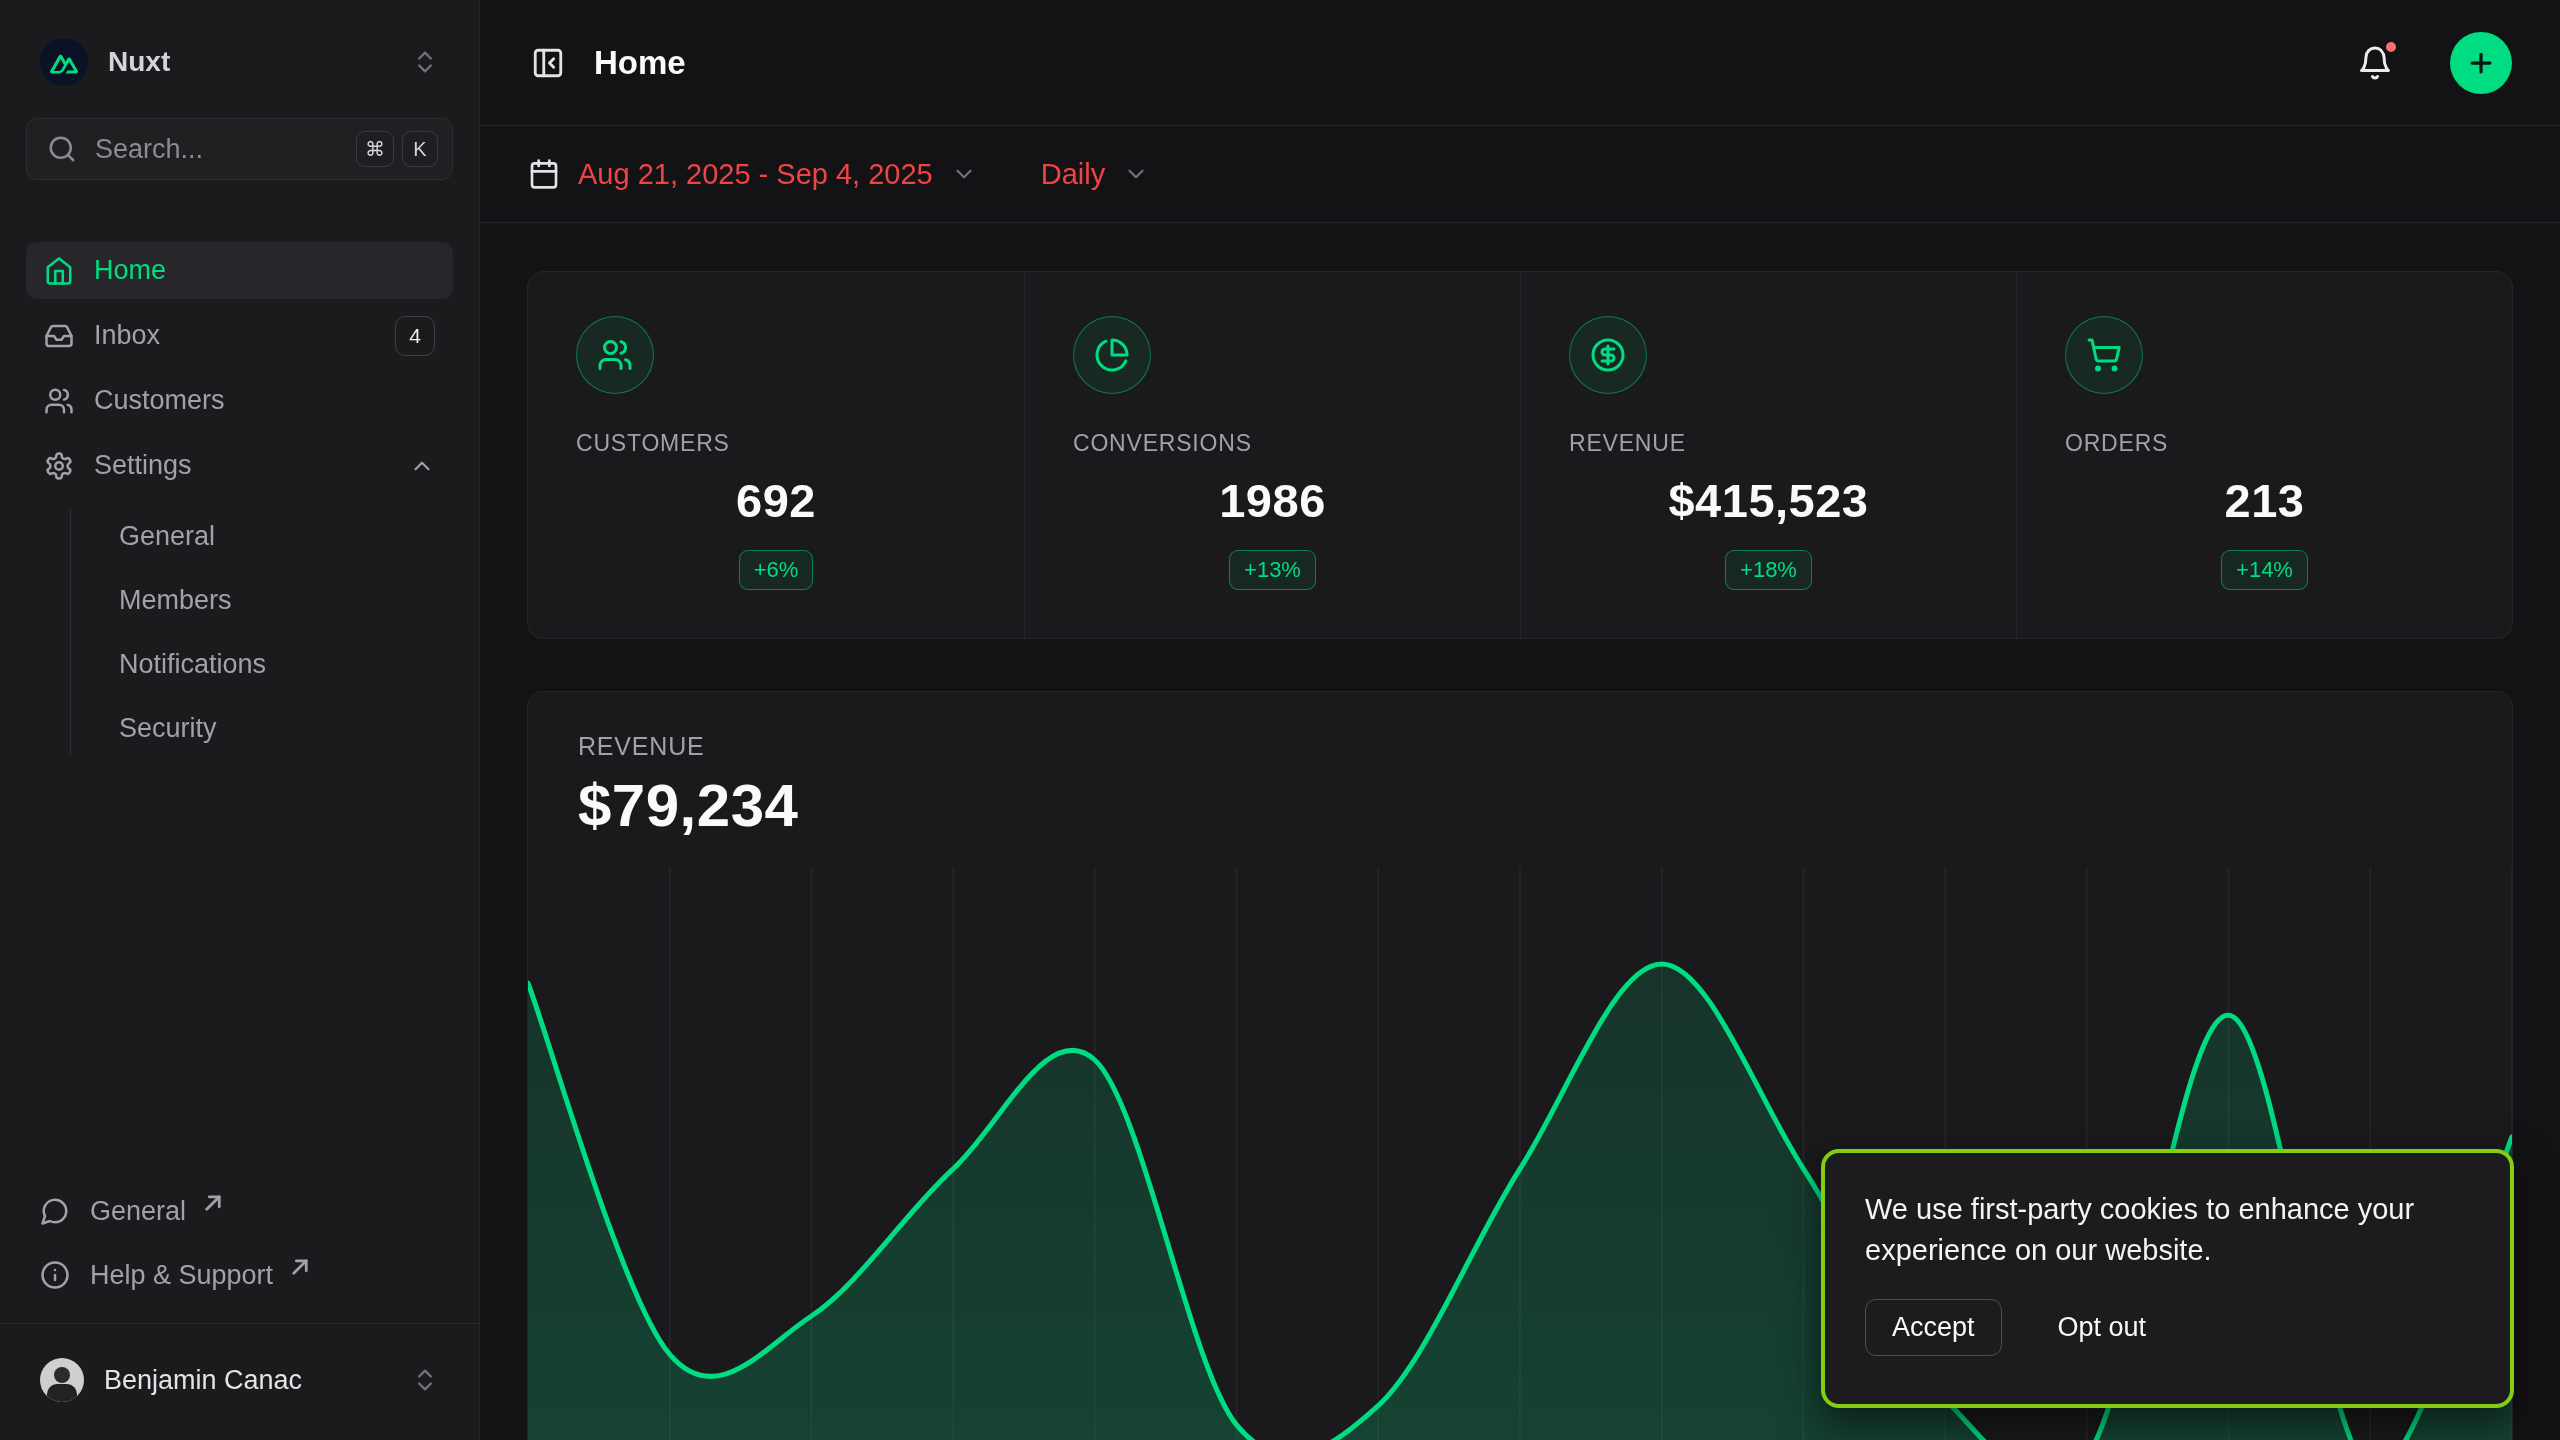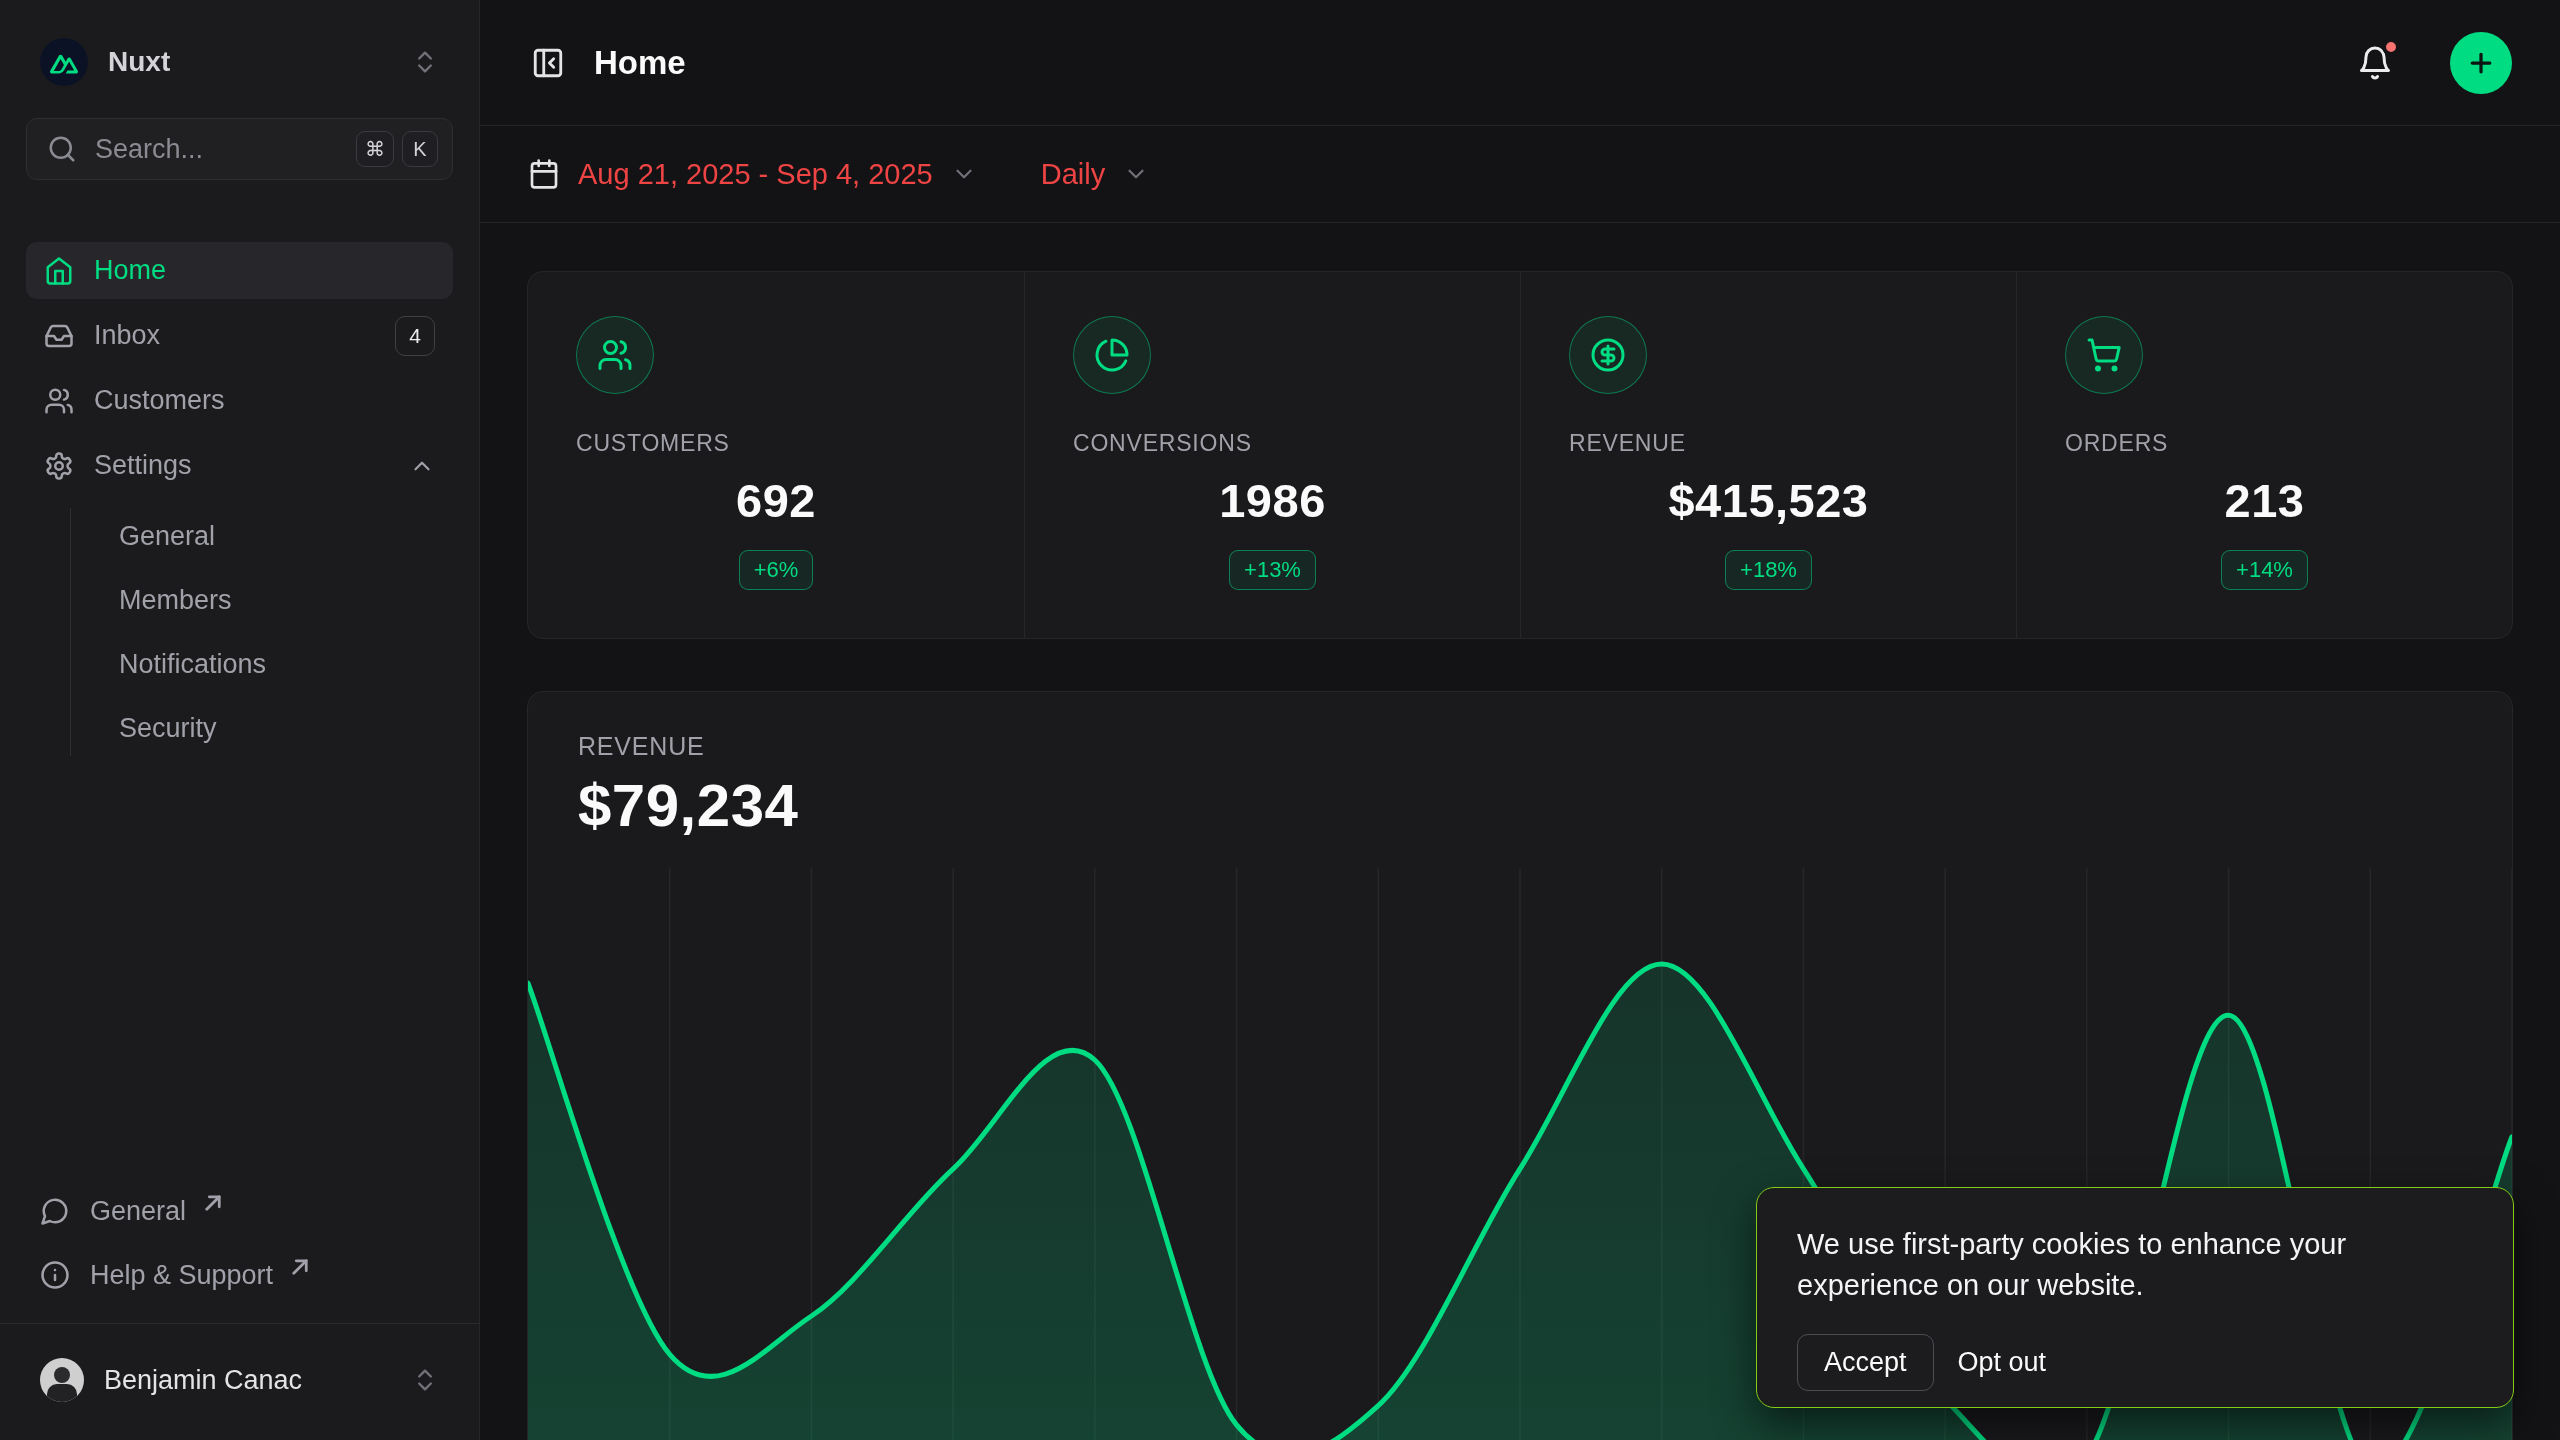--- a/index.html
+++ b/index.html
@@ -91,24 +91,24 @@
     border-radius:9px;padding:8px 14px;line-height:1;}
 
   .revenue-card{margin-top:52px;background:var(--card-bg);border:1px solid var(--border);border-radius:16px;height:900px;overflow:hidden;display:flex;flex-direction:column;}
   .revenue-head{padding:40px 50px 0;}
   .revenue-label{font-size:25px;letter-spacing:.8px;color:var(--muted);}
   .revenue-value{margin-top:10px;font-size:60px;font-weight:700;color:var(--white);letter-spacing:.5px;}
   .chart-wrap{margin-top:28px;flex:1;}
   .chart-wrap svg{display:block;width:100%;height:640px;}
   .gridlines line{stroke:#27272a;stroke-width:1.5;}
 
-  .cookie-banner{position:absolute;right:46px;bottom:32px;width:758px;background:#1c1c1f;border:1px solid #84cc16;
-    border-radius:18px;padding:36px 40px 16px;box-shadow:0 16px 40px rgba(0,0,0,.55);}
+  .cookie-banner{position:absolute;right:46px;bottom:32px;width:693px;background:#1c1c1f;border:4px solid #84cc16;
+    border-radius:18px;padding:36px 40px 48px;box-shadow:0 16px 40px rgba(0,0,0,.55);}
   .cookie-text{font-size:29px;line-height:1.42;color:#f4f4f5;}
-  .cookie-actions{margin-top:28px;display:flex;align-items:center;gap:24px;}
+  .cookie-actions{margin-top:28px;display:flex;align-items:center;gap:56px;}
   .accept-btn{background:transparent;border:1px solid #4b4b52;border-radius:11px;padding:12px 26px;
     font-size:27px;color:var(--white);font-family:inherit;cursor:pointer;}
   .optout-btn{background:none;border:none;font-size:27px;color:var(--white);font-family:inherit;cursor:pointer;}
 </style>
 </head>
 <body>
 
 <aside class="sidebar">
   <div class="team-row">
     <span class="team-logo">

